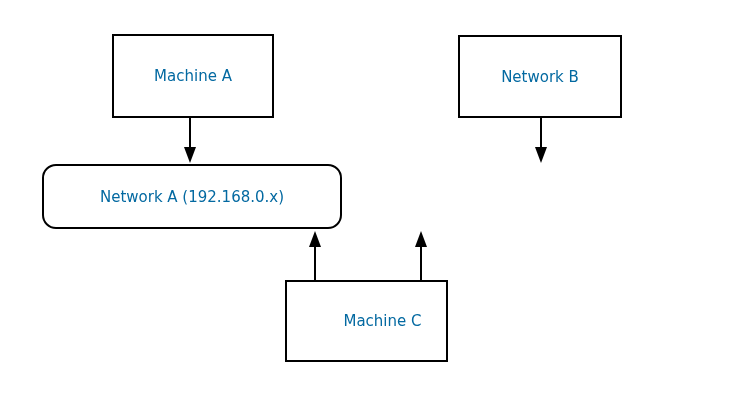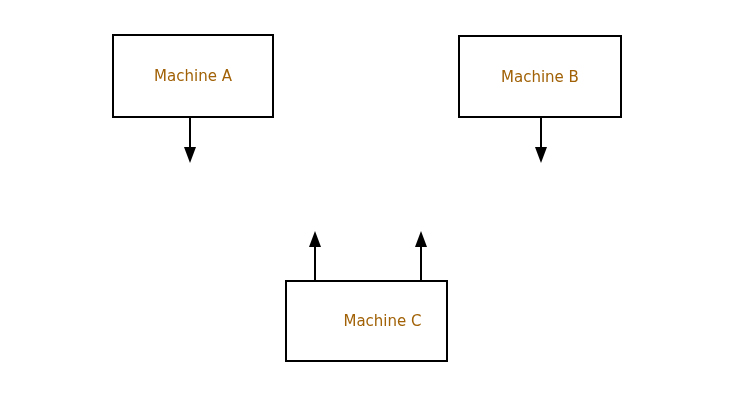--- a/index.html
+++ b/index.html
@@ -6,21 +6,21 @@
     margin: 0;
     padding: 0;
     background: #ffffff;
   }
   .canvas {
     position: relative;
     width: 738px;
     height: 406px;
     background: #ffffff;
     font-family: "DejaVu Sans", "Liberation Sans", sans-serif;
-    color: #a16207;
+    color: #0369a1;
     overflow: hidden;
   }
   .node {
     position: absolute;
     box-sizing: border-box;
     border: 2px solid #000000;
     background: #ffffff;
     display: flex;
     align-items: center;
     justify-content: center;
@@ -82,22 +82,25 @@
       <line class="edge-line" x1="421" y1="280" x2="421" y2="246"></line>
       <polygon class="edge-head" points="421,231 415,247 427,247"></polygon>
     </g>
   </svg>
 
   <div class="node node--rect" id="node-machine-a">
     <span>Machine A</span>
   </div>
 
   <div class="node node--rect" id="node-machine-b">
-    <span>Machine B</span>
+    <span>Network B</span>
   </div>
 
+  <div class="node node--rounded" id="node-network-a">
+    <span>Network A (192.168.0.x)</span>
+  </div>
 
 
   <div class="node node--rect" id="node-machine-c">
     <span>Machine C</span>
   </div>
 
 </div>
 
 </body></html>

